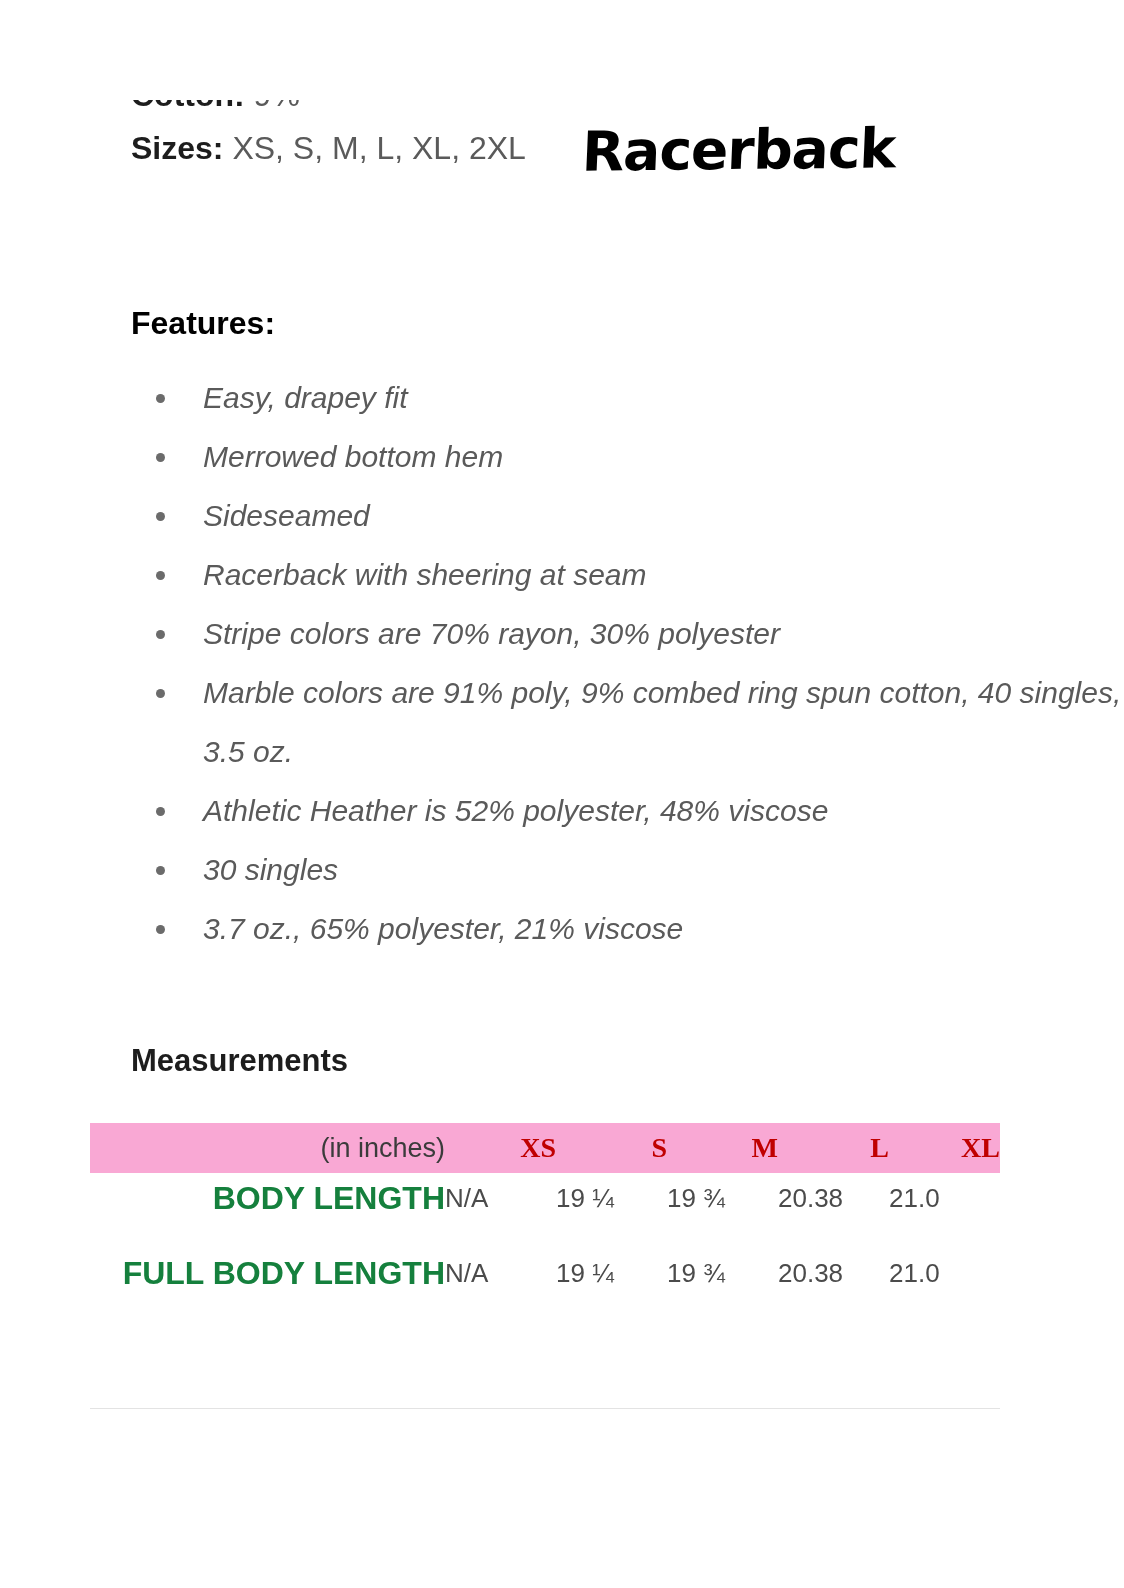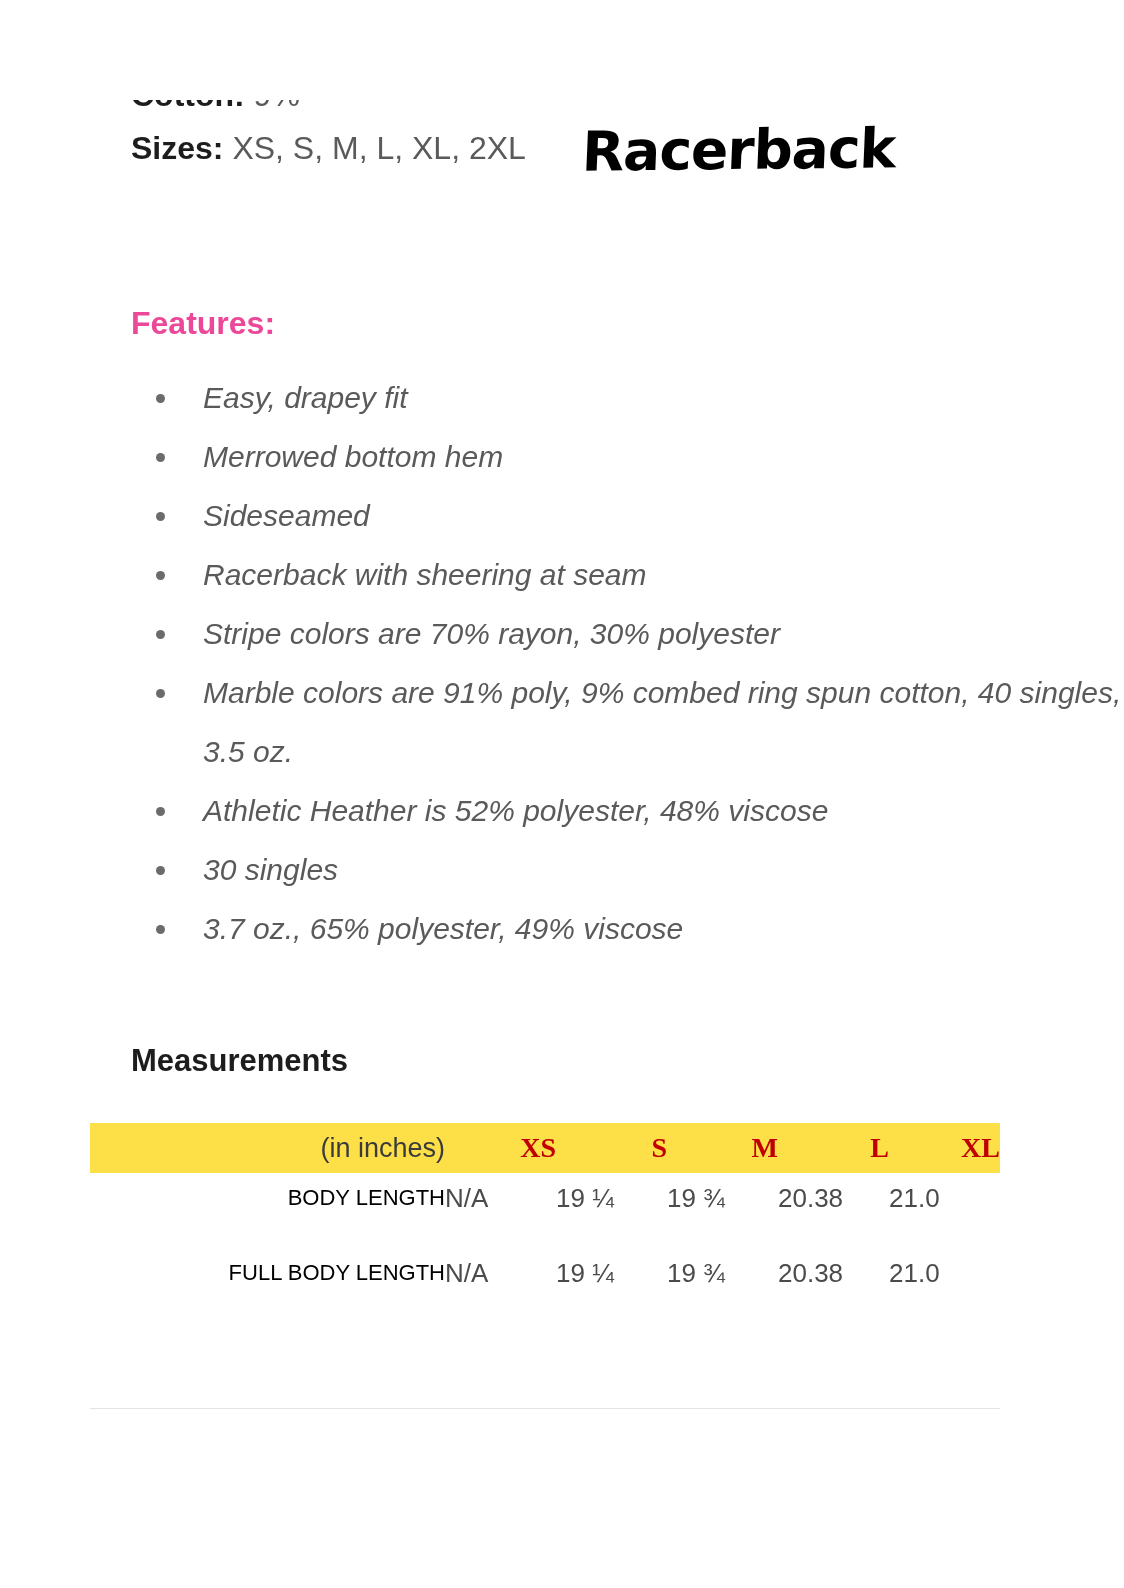--- a/index.html
+++ b/index.html
@@ -69,21 +69,21 @@
     transform: skewX(-3deg) rotate(-0.6deg);
   }
 
   
   .features-title {
     position: absolute;
     left: 131px;
     top: 305px;
     font-size: 32px;
     font-weight: bold;
-    color: #ec4899;
+    color: #000000;
   }
   ul.features {
     position: absolute;
     left: 131px;
     top: 368px;
     width: 960px;
     margin: 0;
     padding: 0;
     list-style: none;
   }
@@ -123,21 +123,21 @@
 
   table.meas {
     position: absolute;
     left: 90px;
     top: 1123px;
     width: 910px;
     border-collapse: collapse;
     font-size: 26px;
   }
   table.meas thead tr {
-    background: #fde047;
+    background: #f9a8d4;
   }
   table.meas th, table.meas td {
     padding: 0;
     height: 50px;
     vertical-align: middle;
   }
   th.corner {
     text-align: right;
     padding-right: 14px;
     font-weight: normal;
@@ -149,23 +149,23 @@
     color: #c00000;
     font-weight: bold;
     font-size: 28px;
     text-align: right;
     width: 111px;
     font-family: Liberation Serif, serif;
   }
   td.rowlab {
     text-align: right;
     padding-right: 14px;
-    font-weight: normal;
-    color: #000000;
-    font-size: 22px;
+    font-weight: bold;
+    color: #15803d;
+    font-size: 32px;
     line-height: 48px;
   }
   td.val {
     text-align: left;
     color: #4b4b4b;
     font-size: 26px;
   }
   tr.tall td { height: 100px; }
 
   .rule {
@@ -198,21 +198,21 @@
 
   <ul class="features">
     <li>Easy, drapey fit</li>
     <li>Merrowed bottom hem</li>
     <li>Sideseamed</li>
     <li>Racerback with sheering at seam</li>
     <li>Stripe colors are 70% rayon, 30% polyester</li>
     <li class="wrap">Marble colors are 91% poly, 9% combed ring spun cotton, 40 singles, 3.5 oz.</li>
     <li>Athletic Heather is 52% polyester, 48% viscose</li>
     <li>30 singles</li>
-    <li>3.7 oz., 65% polyester, 49% viscose</li>
+    <li>3.7 oz., 65% polyester, 21% viscose</li>
   </ul>
 
   <div class="meas-title">Measurements</div>
 
   <table class="meas">
     <thead>
       <tr>
         <th class="corner">(in inches)</th>
         <th class="size">XS</th>
         <th class="size">S</th>

